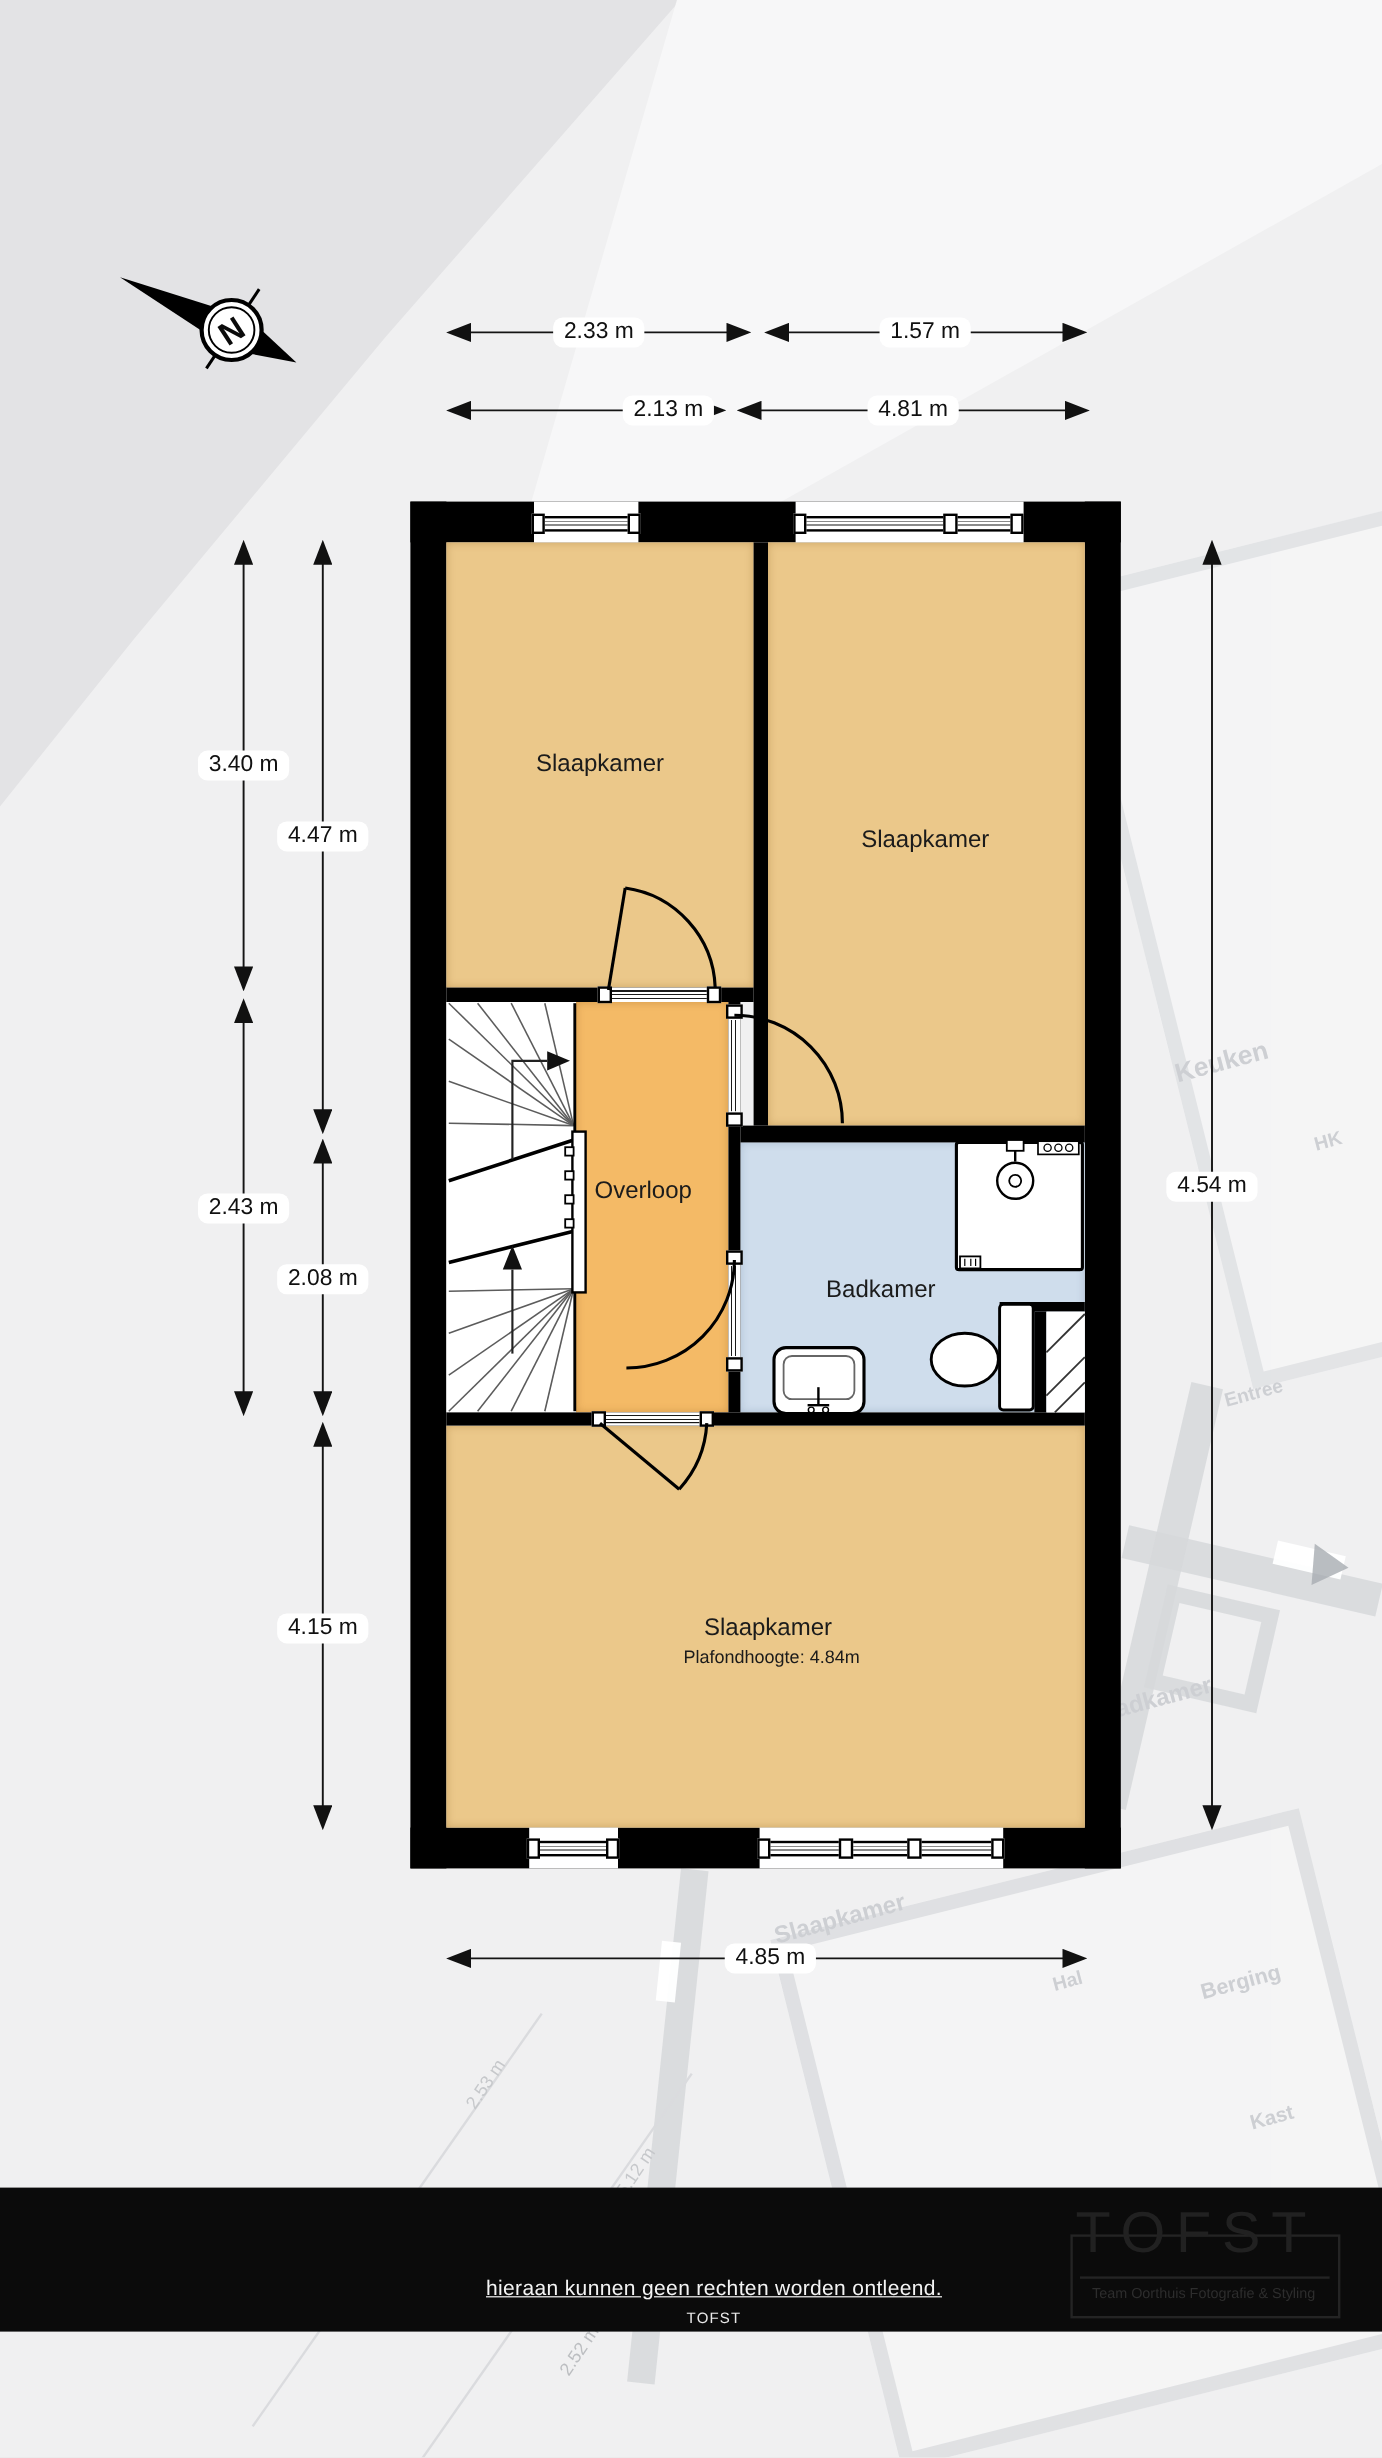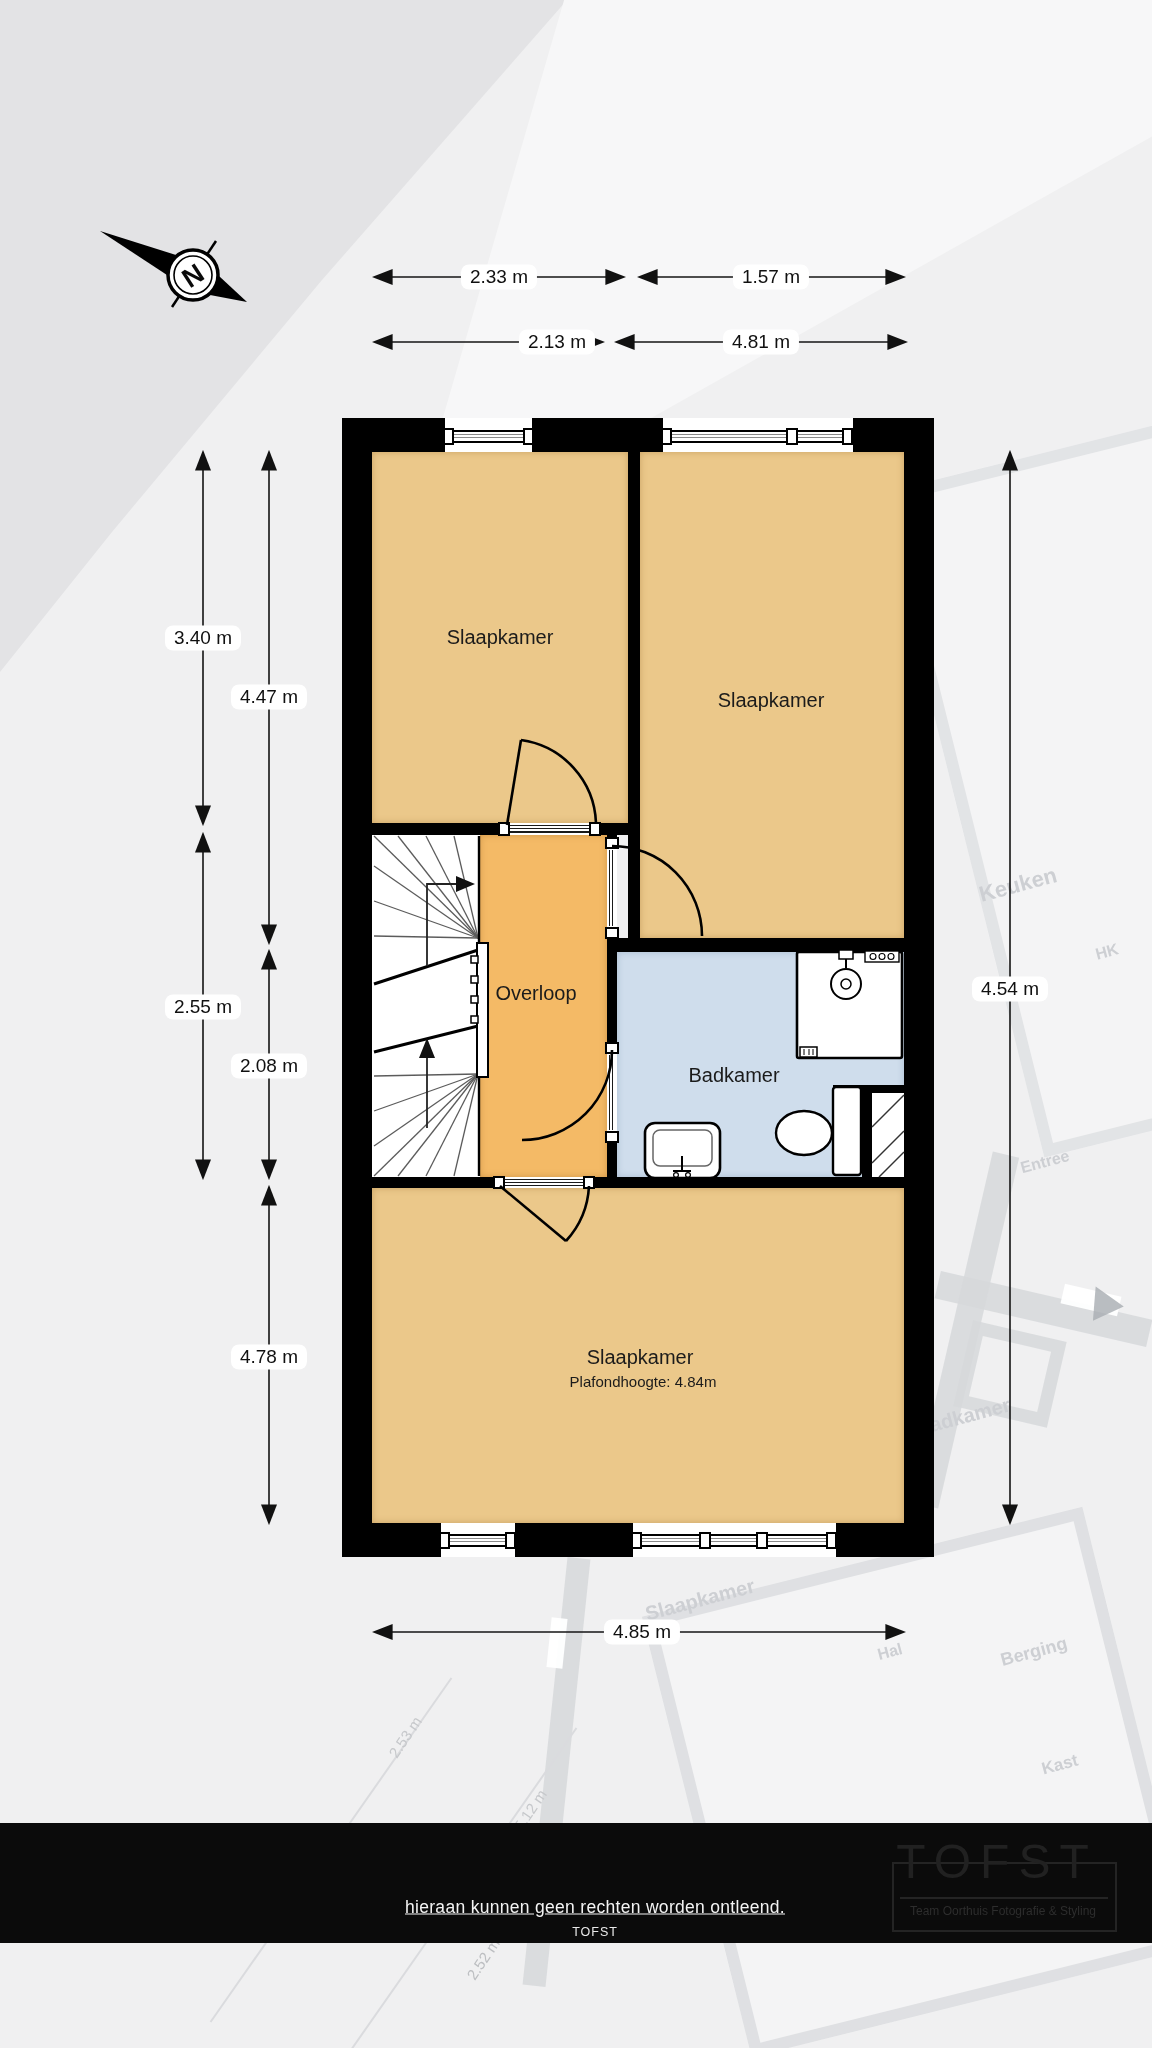--- a/index.html
+++ b/index.html
@@ -268,24 +268,24 @@
   <div class="label" style="left:536px;top:993px;">Overloop</div>
   <div class="label" style="left:734px;top:1075px;">Badkamer</div>
   <div class="label" style="left:640px;top:1357px;">Slaapkamer</div>
   <div class="label small" style="left:643px;top:1381px;">Plafondhoogte: 4.84m</div>
 
   <div class="dim" style="left:499px;top:277px;">2.33 m</div>
   <div class="dim" style="left:771px;top:277px;">1.57 m</div>
   <div class="dim" style="left:512px;top:342px;margin-left:45px;">2.13 m</div>
   <div class="dim" style="left:761px;top:342px;">4.81 m</div>
   <div class="dim" style="left:203px;top:638px;">3.40 m</div>
-  <div class="dim" style="left:203px;top:1007px;">2.55 m</div>
+  <div class="dim" style="left:203px;top:1007px;">2.43 m</div>
   <div class="dim" style="left:269px;top:697px;">4.47 m</div>
   <div class="dim" style="left:269px;top:1066px;">2.08 m</div>
-  <div class="dim" style="left:269px;top:1357px;">4.78 m</div>
+  <div class="dim" style="left:269px;top:1357px;">4.15 m</div>
   <div class="dim" style="left:1010px;top:989px;">4.54 m</div>
   <div class="dim" style="left:642px;top:1632px;">4.85 m</div>
 
   <div class="footer">
     <div class="disc l2">hieraan kunnen geen rechten worden ontleend.</div>
     <div class="disc l3">TOFST</div>
     <div class="logo-box"></div>
     <div class="logo-line"></div>
     <div class="logo-title">TOFST</div>
     <div class="logo-tag">Team Oorthuis Fotografie &amp; Styling</div>

